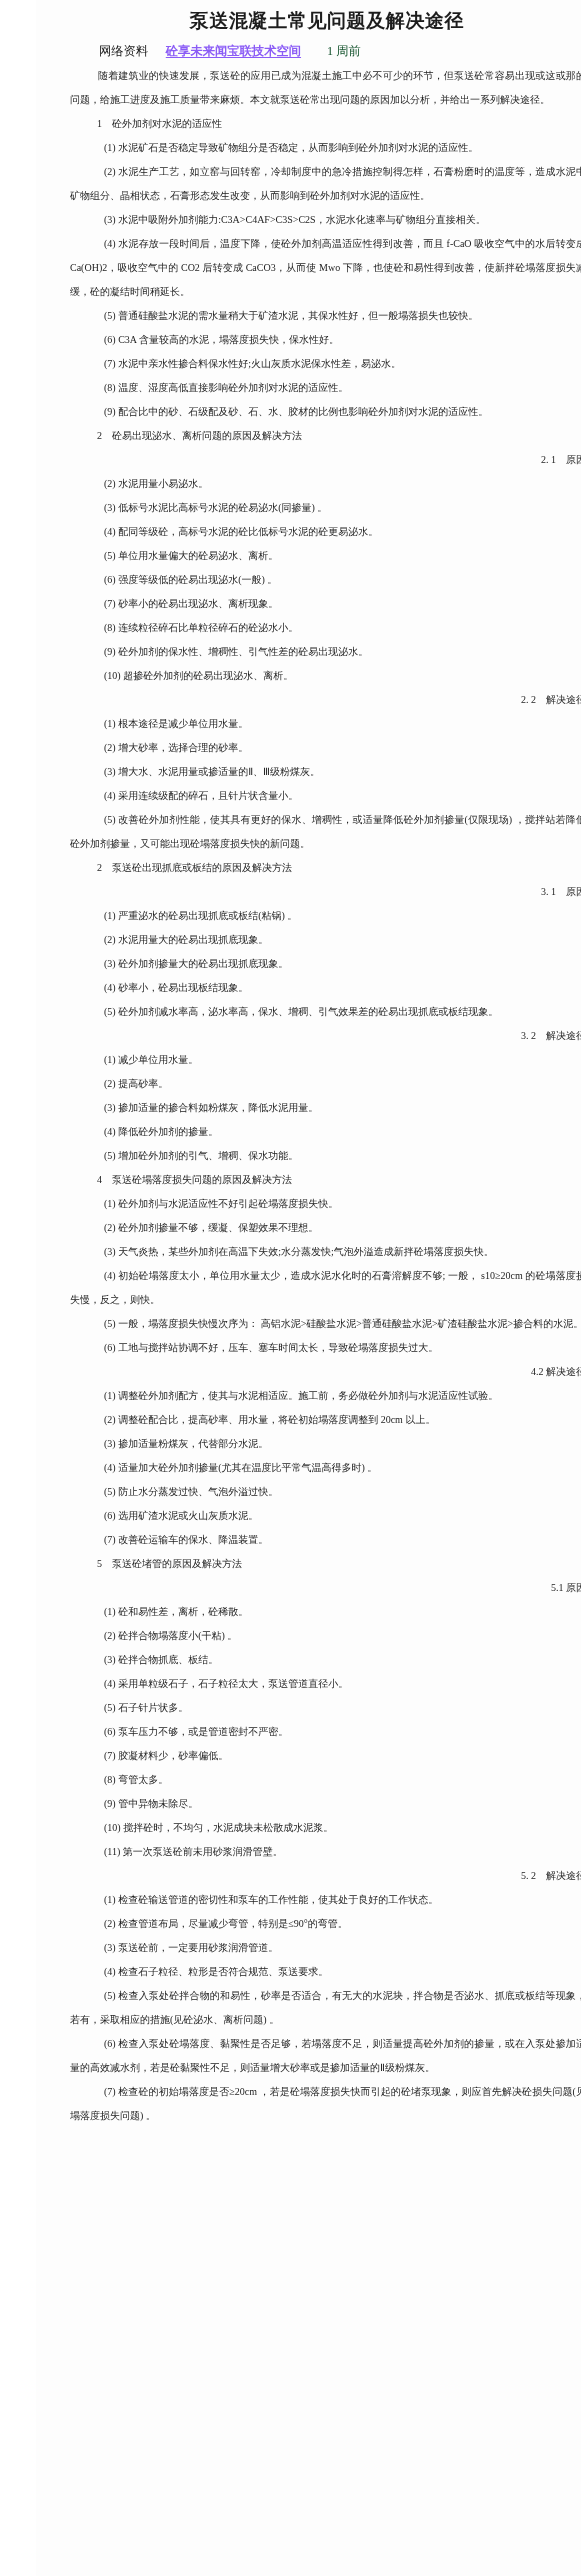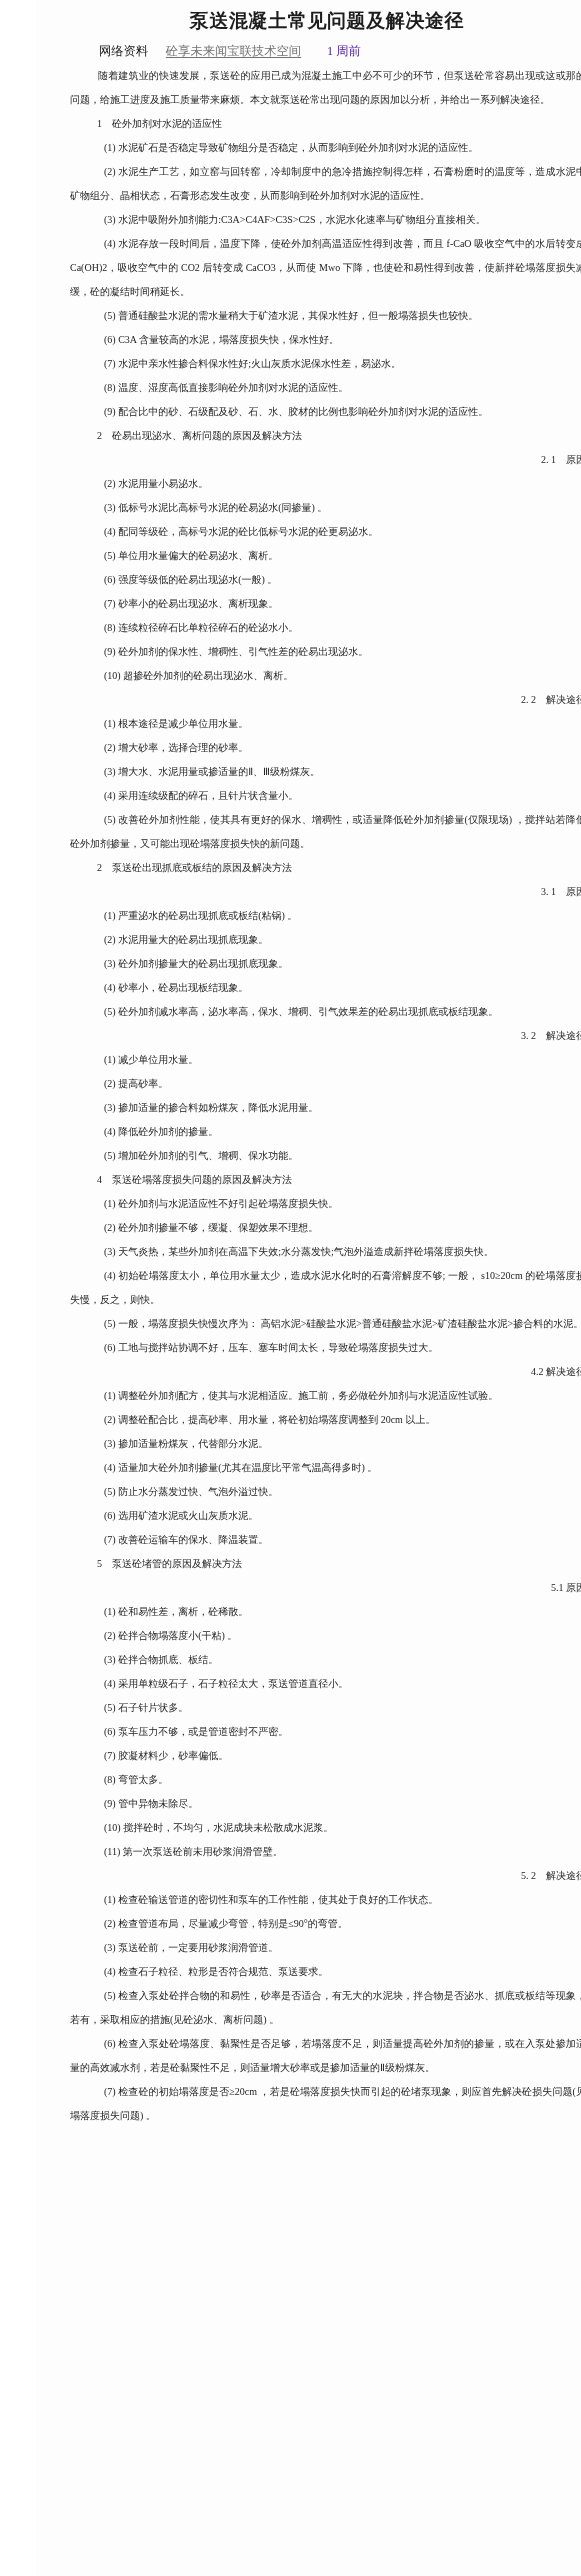--- a/index.html
+++ b/index.html
@@ -25,28 +25,29 @@
   }
   .meta {
     margin-top: 4.7px;
     padding-left: 63px;
     font-size: 12.3px;
     line-height: 24px;
     white-space: nowrap;
   }
   .meta-source { color: #1d1d1d; text-align: right; }
   .meta-link {
-    color: #737373;
+    color: #8b5cf6;
     text-decoration: underline;
     text-underline-offset: 1.8px;
     margin-left: 17.6px;
     margin-right: 26px;
     cursor: pointer;
+    font-weight: bold;
   }
-  .meta-time { color: #4c1d95; }
+  .meta-time { color: #14532d; }
   .doc-body {
     padding: 1.2px 32px 0 34px;
     font-size: 10px;
     line-height: 24px;
     text-align: justify;
     font-family: Liberation Serif, serif;
   }
   .blk { margin: 0; }
   .blk.p    { text-indent: 28px; }
   .blk.item { text-indent: 34px; }

